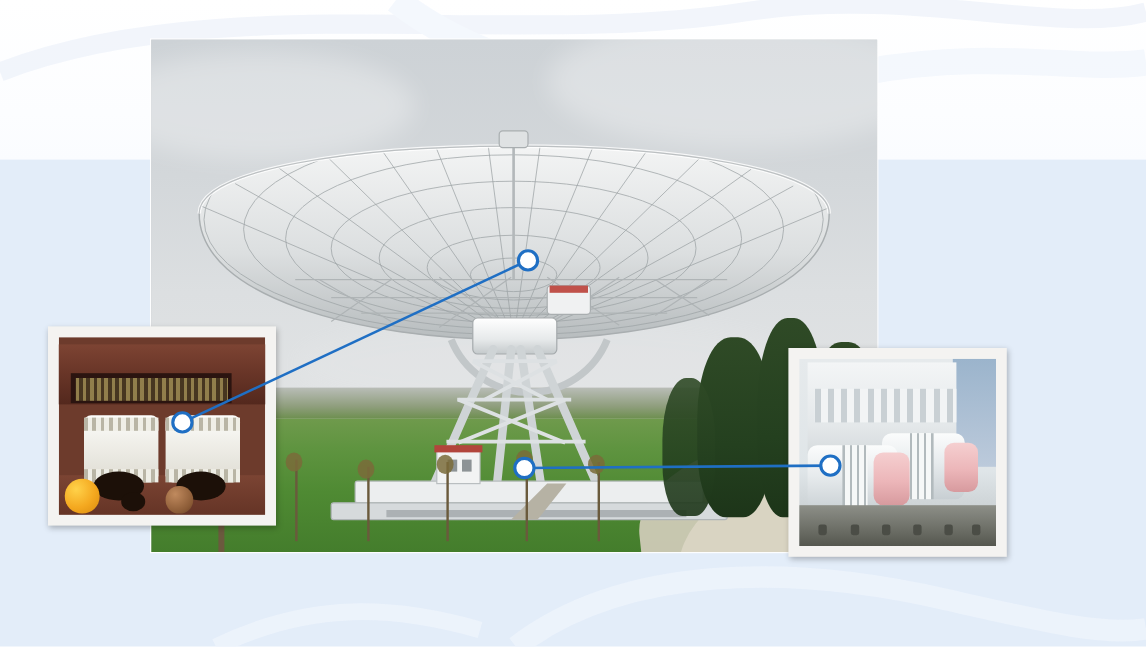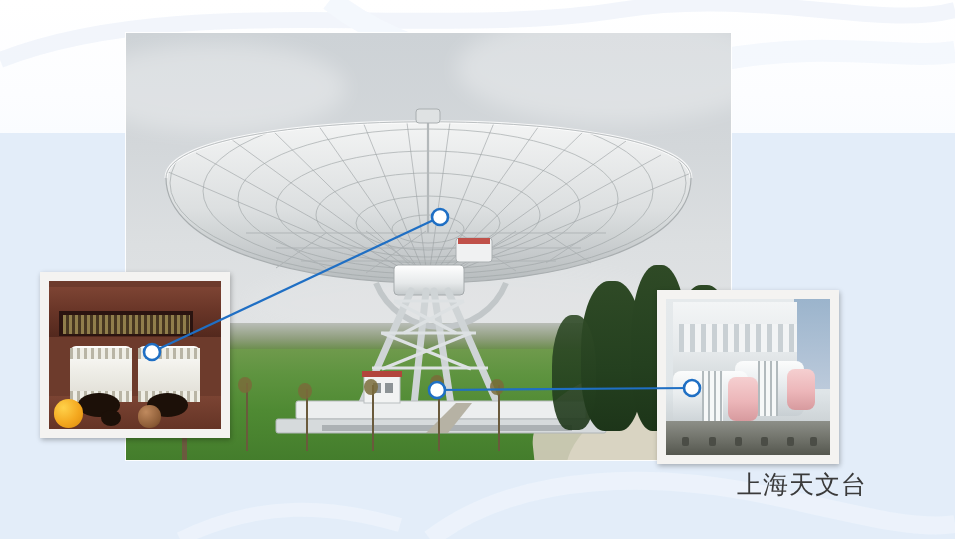--- a/index.html
+++ b/index.html
@@ -416,15 +416,14 @@
   <svg class="connectors" viewBox="0 0 955 539">
     <line x1="152" y1="352" x2="440" y2="217" stroke="#1f6fc4" stroke-width="2.2"></line>
     <line x1="437" y1="390" x2="692" y2="388" stroke="#1f6fc4" stroke-width="2.2"></line>
 
     <circle cx="152" cy="352" r="8" fill="#ffffff" stroke="#1f6fc4" stroke-width="2.6"></circle>
     <circle cx="440" cy="217" r="8" fill="#ffffff" stroke="#1f6fc4" stroke-width="2.6"></circle>
     <circle cx="437" cy="390" r="8" fill="#ffffff" stroke="#1f6fc4" stroke-width="2.6"></circle>
     <circle cx="692" cy="388" r="8" fill="#ffffff" stroke="#1f6fc4" stroke-width="2.6"></circle>
   </svg>
 
-  <div class="caption">上海天文台</div>
 
 </div>
 
 </body></html>

